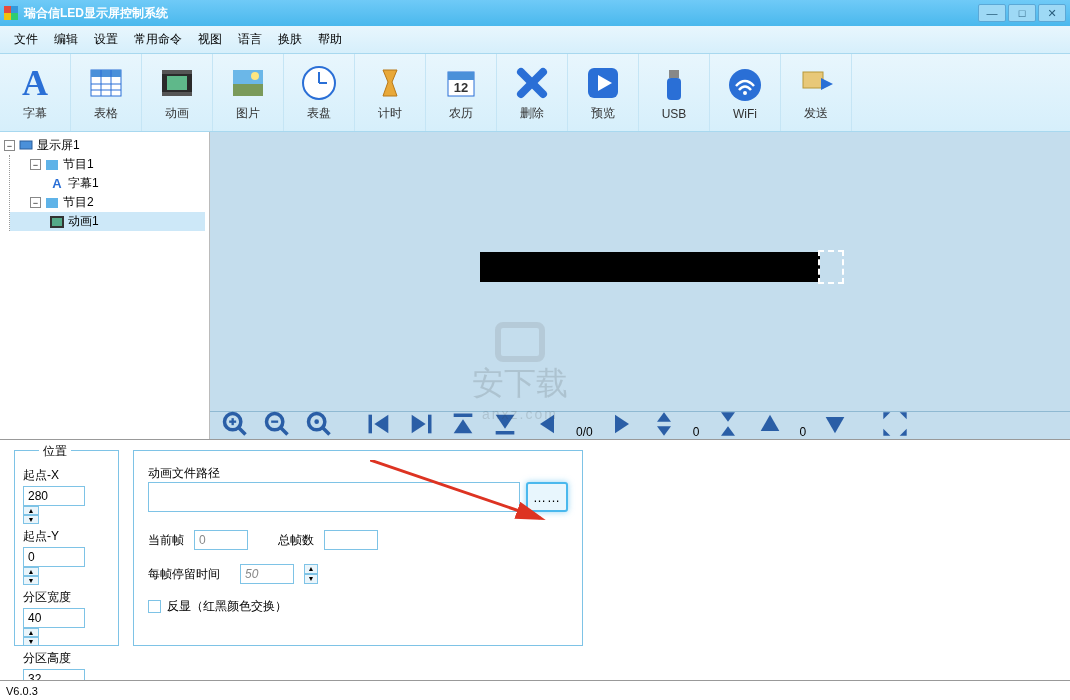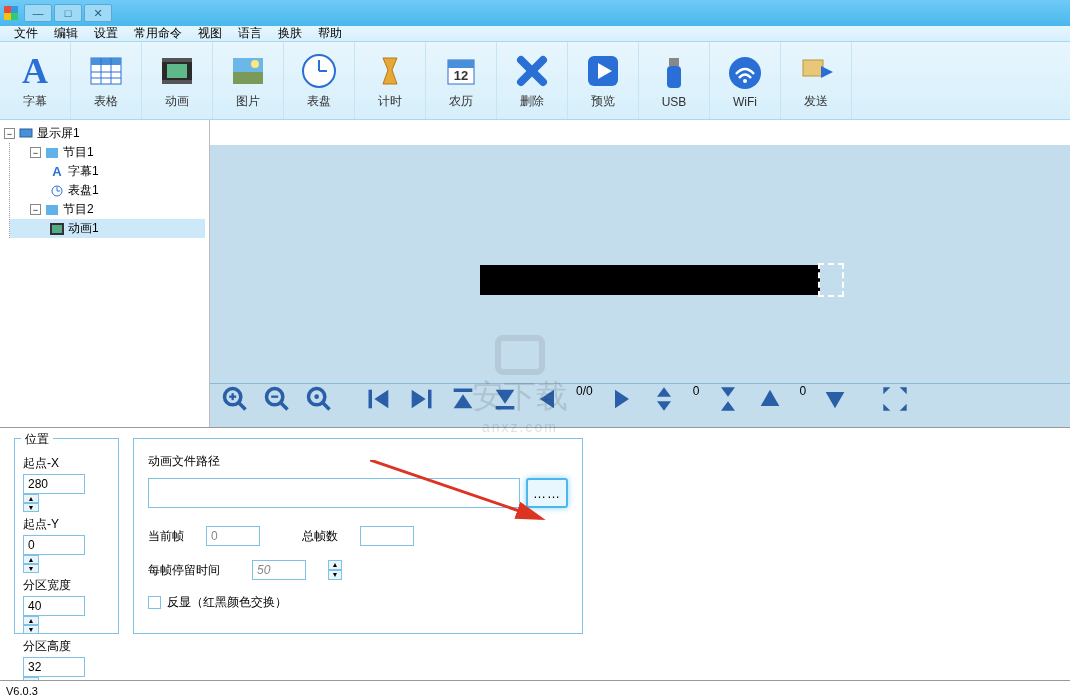--- a/index.html
+++ b/index.html
@@ -5,90 +5,91 @@
 * { box-sizing: border-box; margin: 0; padding: 0; font-family: "Microsoft YaHei", sans-serif; }
 body { width: 1070px; height: 700px; background: #fff; overflow: hidden; }
 
 .titlebar { height: 26px; background: linear-gradient(#6fcaf7, #4ab8ed); display: flex; align-items: center; padding: 0 4px; }
 .titlebar .logo { width: 14px; height: 14px; margin-right: 6px; display: flex; flex-wrap: wrap; }
 .titlebar .logo span { width: 7px; height: 7px; }
 .titlebar .title { color: #fff; font-size: 12px; font-weight: bold; flex: 1; }
 .winbtns { display: flex; gap: 2px; }
 .winbtn { width: 28px; height: 18px; background: #9ed9f5; border: 1px solid #5ba8d6; color: #2a5e7c; display: flex; align-items: center; justify-content: center; font-size: 11px; cursor: pointer; border-radius: 2px; }
 
-.menubar { height: 16px; background: linear-gradient(#e8f6fd, #d6effb); display: flex; align-items: center; padding: 0 6px; font-size: 12px; border-bottom: 1px solid #a8d8ef; }
+.menubar { height: 28px; background: linear-gradient(#e8f6fd, #d6effb); display: flex; align-items: center; padding: 0 6px; font-size: 12px; border-bottom: 1px solid #a8d8ef; }
 .menubar .mitem { padding: 2px 8px; cursor: pointer; }
 
 .toolbar { height: 78px; background: linear-gradient(#e8f6fd, #d6effb); display: flex; border-bottom: 1px solid #a8d8ef; }
 .toolbtn { width: 71px; display: flex; flex-direction: column; align-items: center; justify-content: center; cursor: pointer; border-right: 1px solid #c5e5f5; }
 .toolbtn.sel { background: linear-gradient(#b5e1f8, #8ed1f2); border: 1px solid #5ba8d6; border-radius: 4px; }
 .toolbtn .ticon { width: 40px; height: 40px; display: flex; align-items: center; justify-content: center; }
 .toolbtn .tlabel { font-size: 12px; color: #333; margin-top: 2px; }
 
 .workarea { height: 308px; display: flex; border-bottom: 1px solid #999; }
 .tree { width: 210px; border-right: 1px solid #bbb; background: #fff; font-size: 12px; padding: 4px; }
 .tree-node { display: flex; align-items: center; padding: 1px 0; cursor: pointer; }
 .tree-node .exp { width: 11px; height: 11px; border: 1px solid #888; display: flex; align-items: center; justify-content: center; font-size: 9px; margin-right: 4px; }
 .tree-node .ticon2 { width: 14px; height: 14px; margin-right: 4px; display: flex; align-items: center; justify-content: center; }
 .tree-node.sel { background: #cde8f8; }
 .indent1 { padding-left: 20px; }
 .indent2 { padding-left: 40px; }
 .dotline { border-left: 1px dotted #999; margin-left: 5px; }
 
 .preview { flex: 1; display: flex; flex-direction: column; }
-.canvas { flex: 1; background: #c4dded; position: relative; margin-top: 25px; }
+.canvas { flex: 1; background: #c4dded; position: relative; }
 .blackbar { position: absolute; top: 120px; left: 270px; width: 340px; height: 30px; background: #000; }
 .ant { position: absolute; top: 118px; left: 608px; width: 26px; height: 34px; border: 2px dashed #fff; }
 .watermark { position: absolute; top: 190px; left: 230px; width: 160px; opacity: 0.15; text-align: center; }
 .watermark .lock { width: 50px; height: 40px; border: 6px solid #666; border-radius: 8px; margin: 0 auto; }
 .watermark .txt { font-size: 32px; color: #333; }
 .watermark .url { font-size: 14px; color: #333; letter-spacing: 2px; }
 
-.ctrlbar { height: 44px; background: #c4dded; border-top: 1px solid #8fb9d2; display: flex; align-items: flex-start; padding: 0 8px; gap: 8px; }
+.ctrlbar { height: 28px; background: #c4dded; border-top: 1px solid #8fb9d2; display: flex; align-items: flex-end; padding: 0 8px; gap: 8px; }
 .ctrlbar .sep { width: 10px; }
 .cbtn { width: 34px; height: 30px; display: flex; align-items: center; justify-content: center; cursor: pointer; }
 .cbtn svg { width: 28px; height: 28px; }
 .ctext { font-size: 12px; padding: 0 4px; }
 
 .propbar { height: 216px; background: #fff; padding: 10px 14px; display: flex; gap: 14px; }
 .group { border: 1px solid #7ec3e6; position: relative; }
-.group .gtitle { position: absolute; top: -8px; left: 6px; background: #fff; font-size: 12px; padding: 0 4px; }
+.group .gtitle { position: absolute; top: -8px; left: 24px; background: #fff; font-size: 12px; padding: 0 4px; }
 .posgroup { width: 105px; padding: 12px 8px 8px; font-size: 12px; }
 .posgroup .flabel { margin-top: 4px; }
 .spin { display: flex; margin-top: 2px; flex-direction: column; }
 .spin input { width: 62px; height: 20px; border: 1px solid #7ec3e6; font-size: 12px; padding: 0 4px; }
 .spin .arrows { width: 16px; display: flex; flex-direction: column; }
 .spin .arrows div { flex: 1; border: 1px solid #7ec3e6; font-size: 7px; text-align: center; cursor: pointer; background: #eaf5fb; }
 
 .animgroup { width: 450px; padding: 14px 14px 8px; font-size: 12px; }
-.animgroup .flabel { margin-bottom: 8px; }
+.animgroup .flabel { margin-bottom: 0; }
 .pathrow { display: flex; gap: 6px; margin-bottom: 18px; }
 .pathbox { flex: 1; border: 1px solid #7ec3e6; height: 30px; }
 .browsebtn { width: 42px; height: 30px; border: 2px solid #4ab8ed; background: #e8f6fd; border-radius: 3px; cursor: pointer; display: flex; align-items: center; justify-content: center; font-size: 13px; letter-spacing: 1px; box-shadow: 0 0 6px rgba(74,184,237,0.6); }
-.frow { display: flex; align-items: center; gap: 22px; margin-bottom: 14px; }
+.frow { display: flex; align-items: center; gap: 10px; margin-bottom: 14px; }
 .frow input { width: 54px; height: 20px; border: 1px solid #7ec3e6; font-size: 12px; padding: 0 4px; color: #888; }
 .arrows2 { width: 14px; display: flex; flex-direction: column; }
 .arrows2 div { height: 10px; border: 1px solid #7ec3e6; font-size: 7px; text-align: center; cursor: pointer; background: #eaf5fb; }
 .cbox { display: flex; align-items: center; gap: 6px; }
 .cbox .chk { width: 13px; height: 13px; border: 1px solid #7ec3e6; }
 
 .arrow { position: absolute; top: 460px; left: 370px; pointer-events: none; }
 
 .statusbar { position: absolute; bottom: 0; left: 0; right: 0; height: 20px; border-top: 1px solid #999; font-size: 11px; padding: 2px 6px; background: #fff; display: flex; align-items: center; }
 </style>
 </head>
 <body>
 
 <div class="titlebar">
   <div class="logo">
     <span style="background:#e74c3c"></span>
       <span style="background:#3498db"></span>
     <span style="background:#f1c40f"></span>
       <span style="background:#2ecc71"></span>
   </div>
+  <div class="title">瑞合信LED显示屏控制系统</div>
   <div class="winbtns">
     <div class="winbtn">—</div>
     <div class="winbtn">□</div>
     <div class="winbtn">✕</div>
   </div>
 </div>
 
 <div class="menubar">
   <div class="mitem">文件</div>
   <div class="mitem">编辑</div>
@@ -238,30 +239,20 @@
             </svg>
           </div>
         <span>节目1</span>
       </div>
       <div class="tree-node indent2">
         <div class="ticon2">
             <span style="color:#2a6fd6;font-weight:bold;font-size:13px">A</span>
           </div>
         <span>字幕1</span>
       </div>
-      <div class="tree-node indent2">
-        <div class="ticon2">
-            <svg width="12" height="12">
-              <circle cx="6" cy="6" r="5" fill="#fff" stroke="#2a6fd6"></circle>
-              <line x1="6" y1="6" x2="6" y2="2" stroke="#2a6fd6"></line>
-              <line x1="6" y1="6" x2="9" y2="6" stroke="#2a6fd6"></line>
-            </svg>
-          </div>
-        <span>表盘1</span>
-      </div>
       <div class="tree-node indent1">
         <div class="exp">−</div>
         <div class="ticon2">
             <svg width="14" height="14">
               <rect x="1" y="2" width="12" height="10" fill="#5fb3e8"></rect>
             </svg>
           </div>
         <span>节目2</span>
       </div>
       <div class="tree-node indent2 sel">

